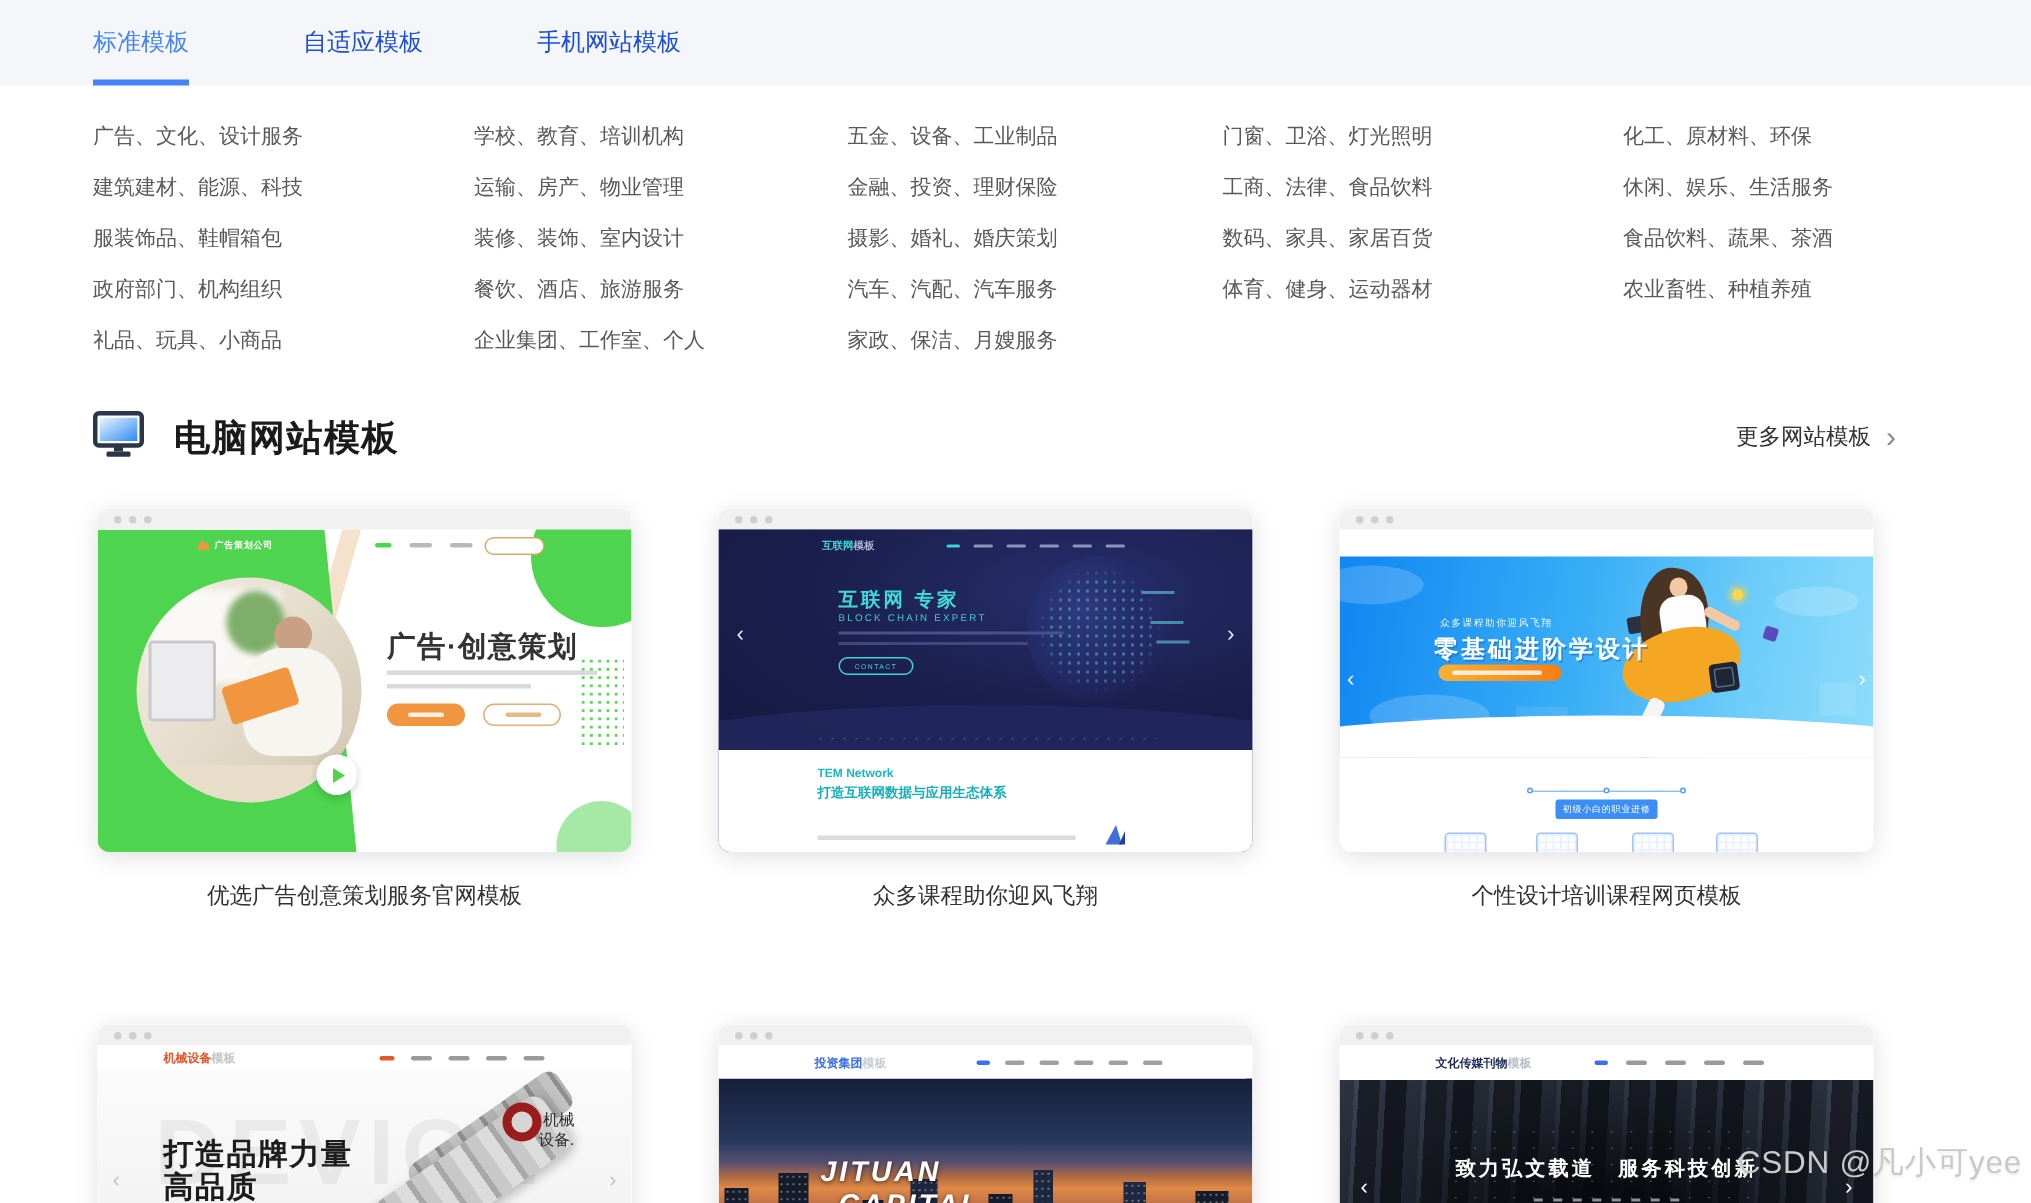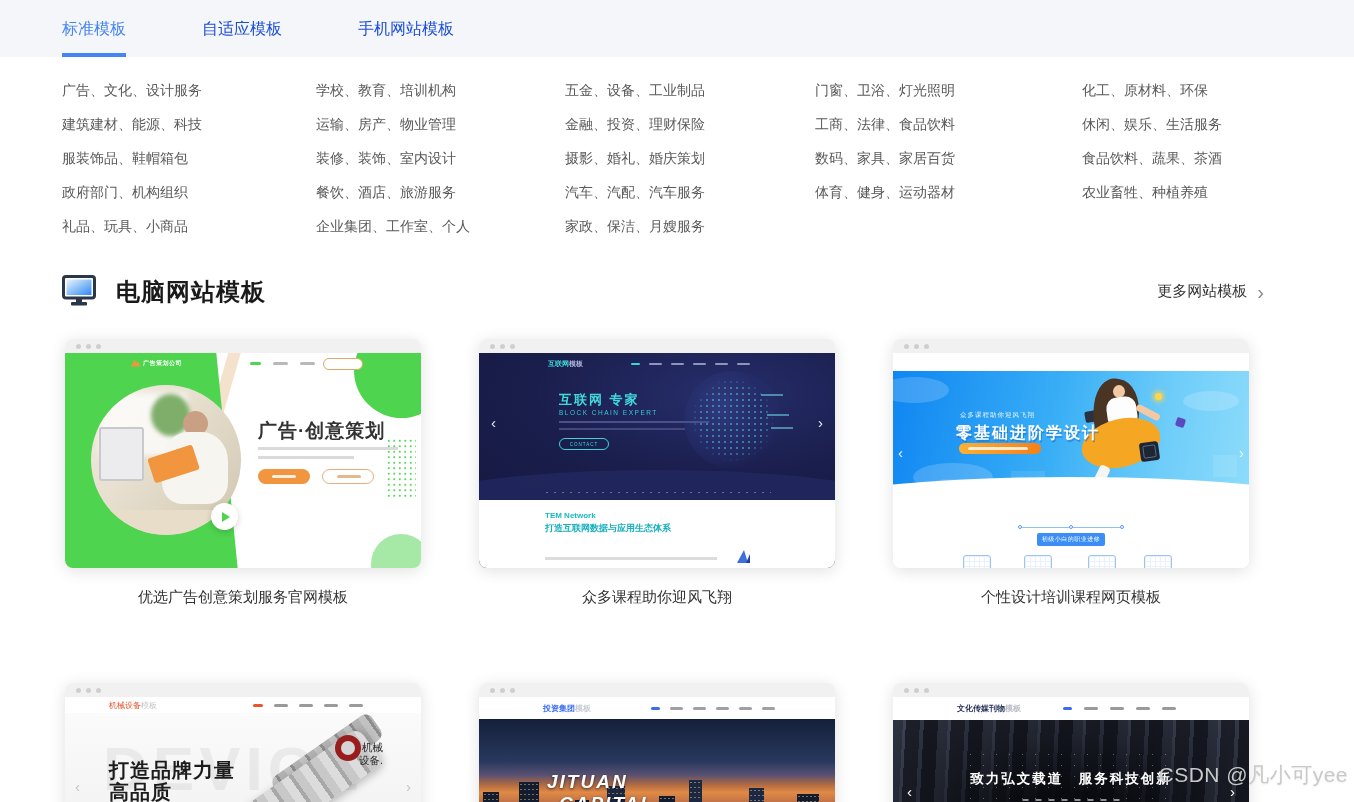--- a/index.html
+++ b/index.html
@@ -132,21 +132,21 @@
   .t3-selline { position:absolute; top:22px; left:50%; transform:translateX(-50%); width:102px; height:1px; background:#8fc0f5; }
   .t3-handle { position:absolute; width:4px; height:4px; background:#fff; border:1px solid #5a9cf2; border-radius:50%; top:-2px; }
   .t3-btn { position:absolute; top:28px; left:50%; transform:translateX(-50%); width:68px; height:13px; background:#3a8ef6; border-radius:2px;
             color:#fff; font-size:6px; display:flex; align-items:center; justify-content:center; letter-spacing:.5px; }
   .t3-icon { position:absolute; top:50px; width:28px; height:20px; border:1px solid #9cc3f7; border-radius:3px;
              background-image:linear-gradient(#e8f1fd 1px,transparent 1px),linear-gradient(90deg,#e8f1fd 1px,transparent 1px); background-size:5px 5px; }
 
   
   .t4 { background:linear-gradient(180deg,#fcfcfc 0%,#f3f3f4 55%,#ebebec 100%); position:absolute; inset:0; }
   .t4-head { position:absolute; top:0; left:0; right:0; height:16px; background:#fff; display:flex; align-items:center; z-index:3; }
-  .t4-logo { margin-left:44px; font-size:8px; font-weight:normal; }
+  .t4-logo { margin-left:44px; font-size:8px; font-weight:bold; }
   .t4-nav { display:flex; gap:11px; margin-left:96px; align-items:center; }
   .t4-navu { position:absolute; left:198px; top:13px; width:14px; height:2px; background:#e8552d; }
   .t4-device { position:absolute; left:38px; top:36px; font-size:62px; font-weight:800; color:rgba(150,150,150,.14); letter-spacing:5px; }
   .t4-h { position:absolute; left:44px; top:62px; font-size:20px; font-weight:800; color:#1c1c1c; line-height:22px; letter-spacing:1px; }
   .t4-side { position:absolute; right:38px; top:44px; font-size:10.5px; font-weight:normal; color:#2b2b2b; text-align:right; line-height:13px; }
   .t4-mach { position:absolute; left:150px; top:28px; width:180px; height:130px; }
   .t4-cyl1 { position:absolute; left:10px; top:44px; width:160px; height:44px; border-radius:10px; transform:rotate(-35deg);
              background:repeating-linear-gradient(90deg,#dcdcdc 0 9px,#a8a8a8 9px 13px,#c8c8c8 13px 22px); box-shadow:2px 3px 8px rgba(0,0,0,.25); }
   .t4-cyl2 { position:absolute; left:52px; top:18px; width:120px; height:30px; border-radius:8px; transform:rotate(-35deg);
              background:repeating-linear-gradient(90deg,#c2c2c2 0 7px,#8e8e8e 7px 10px,#b2b2b2 10px 18px); }

